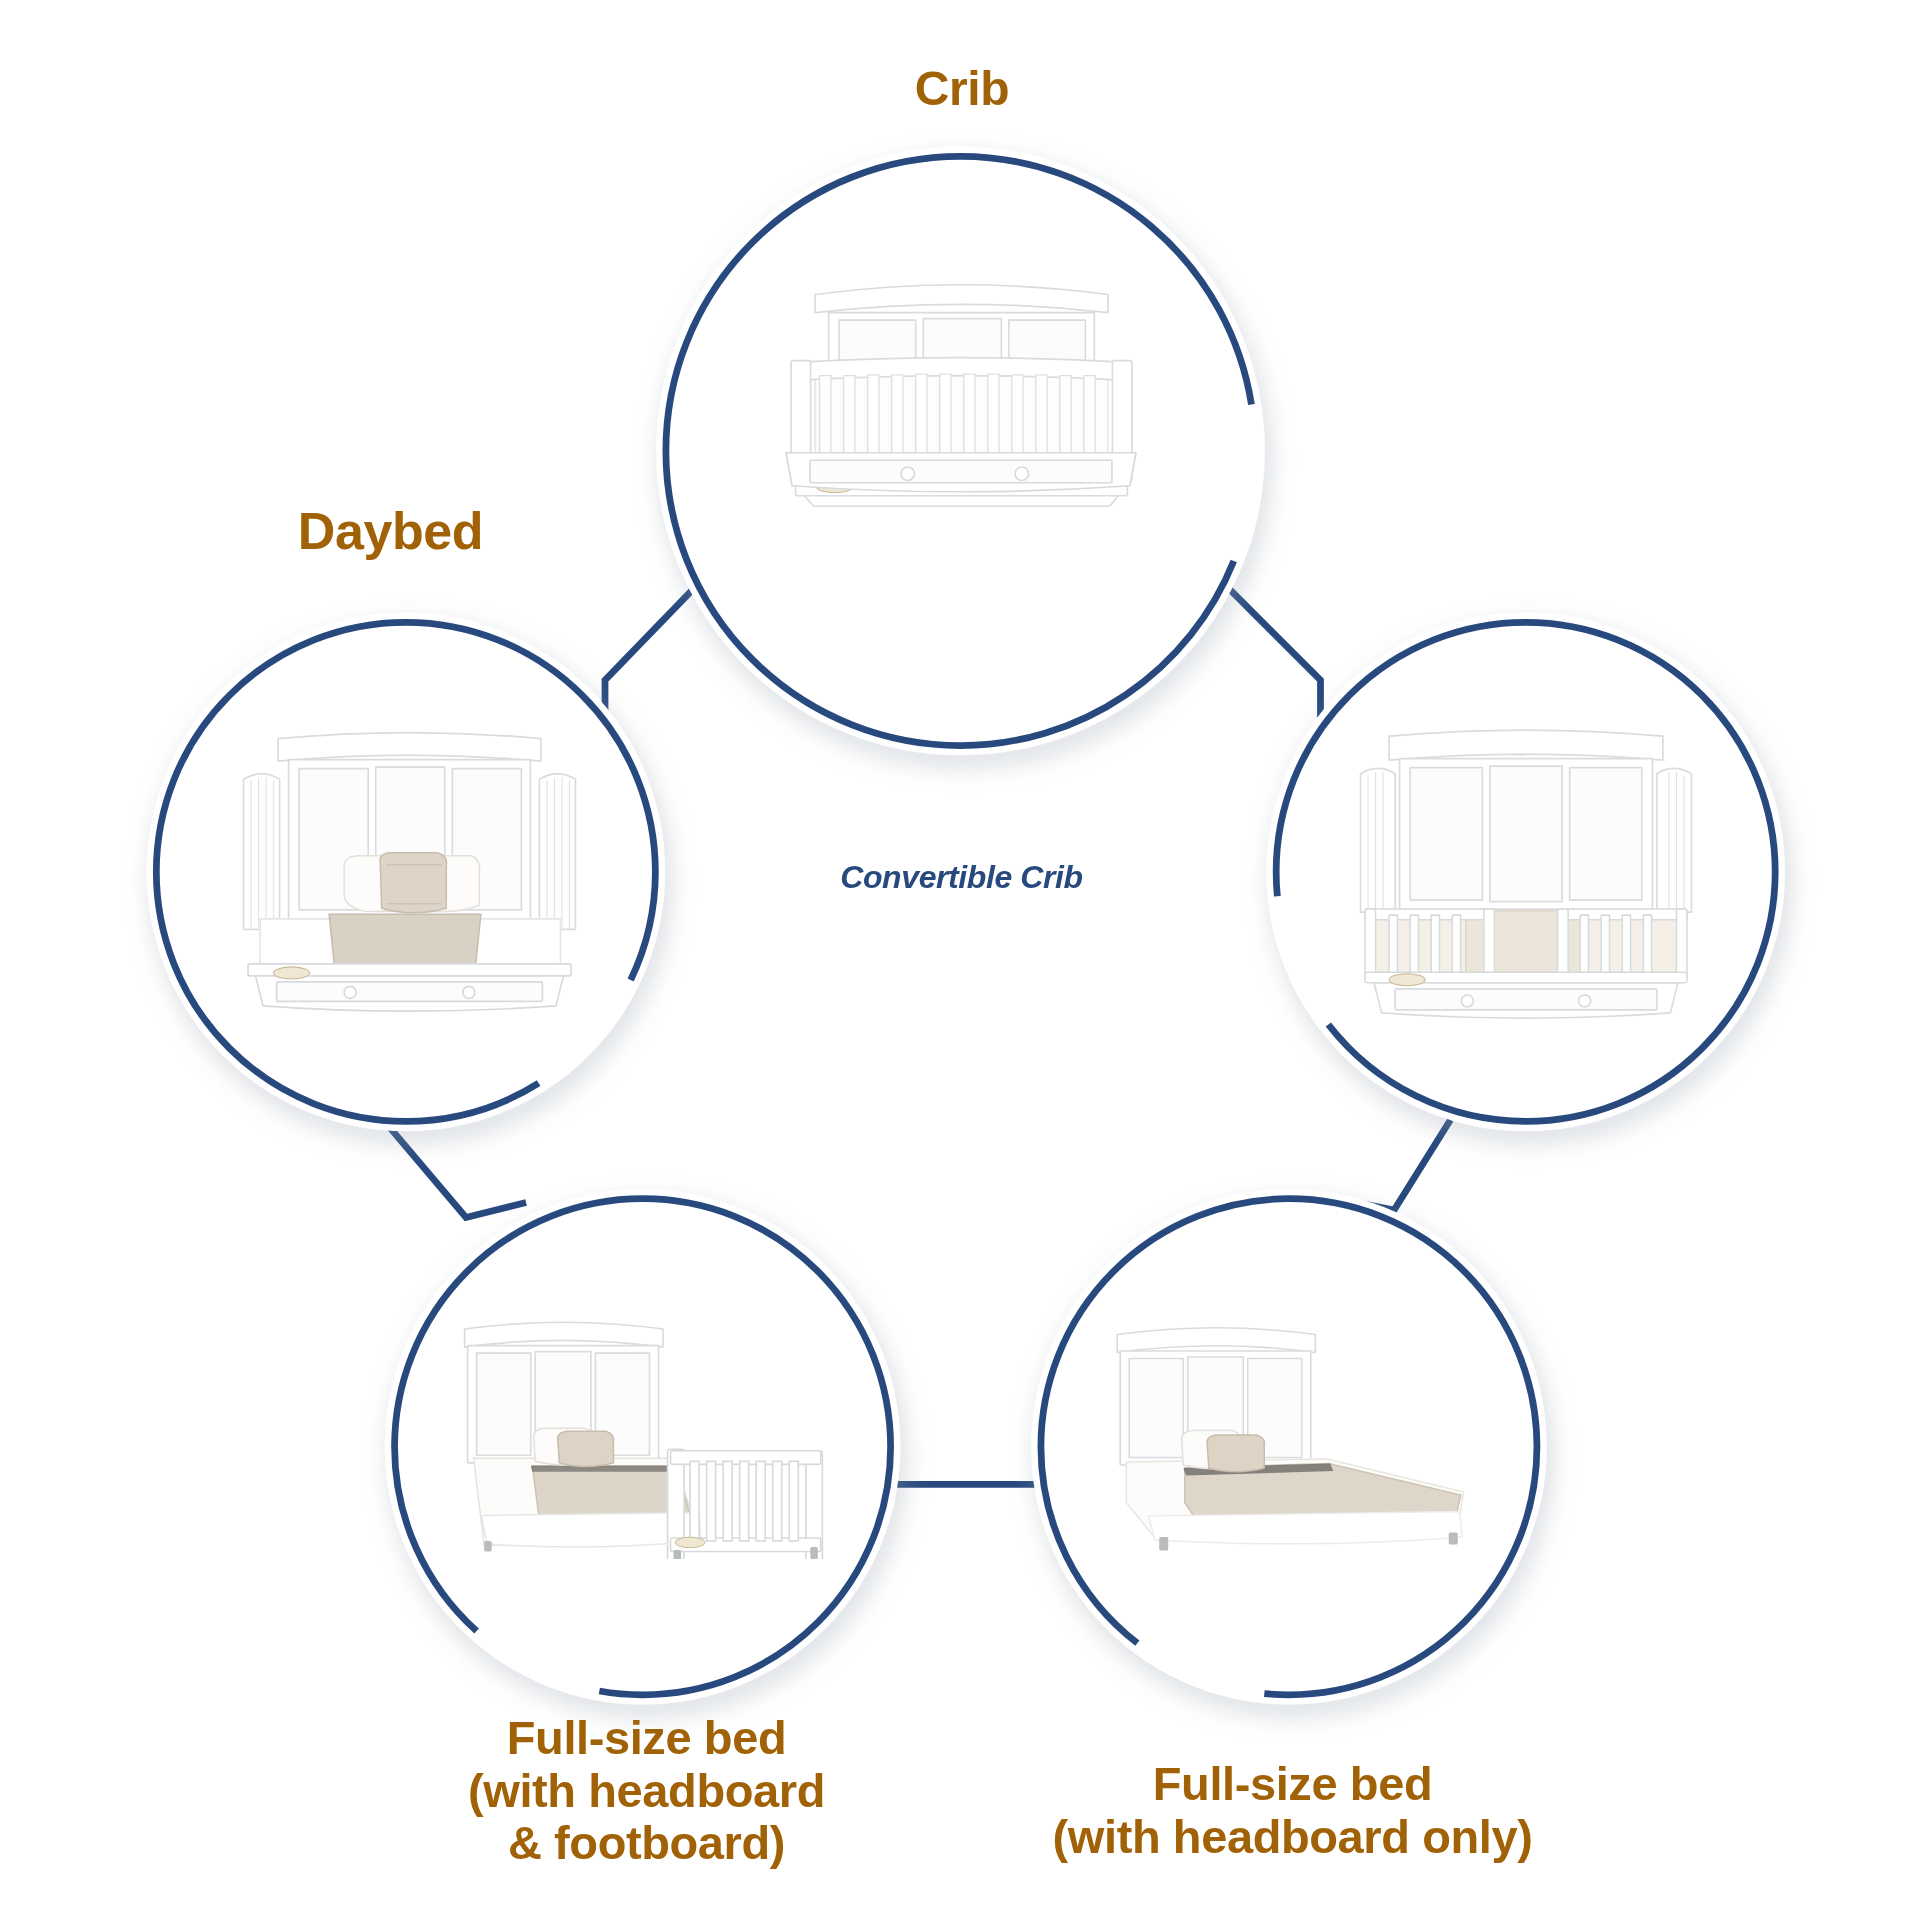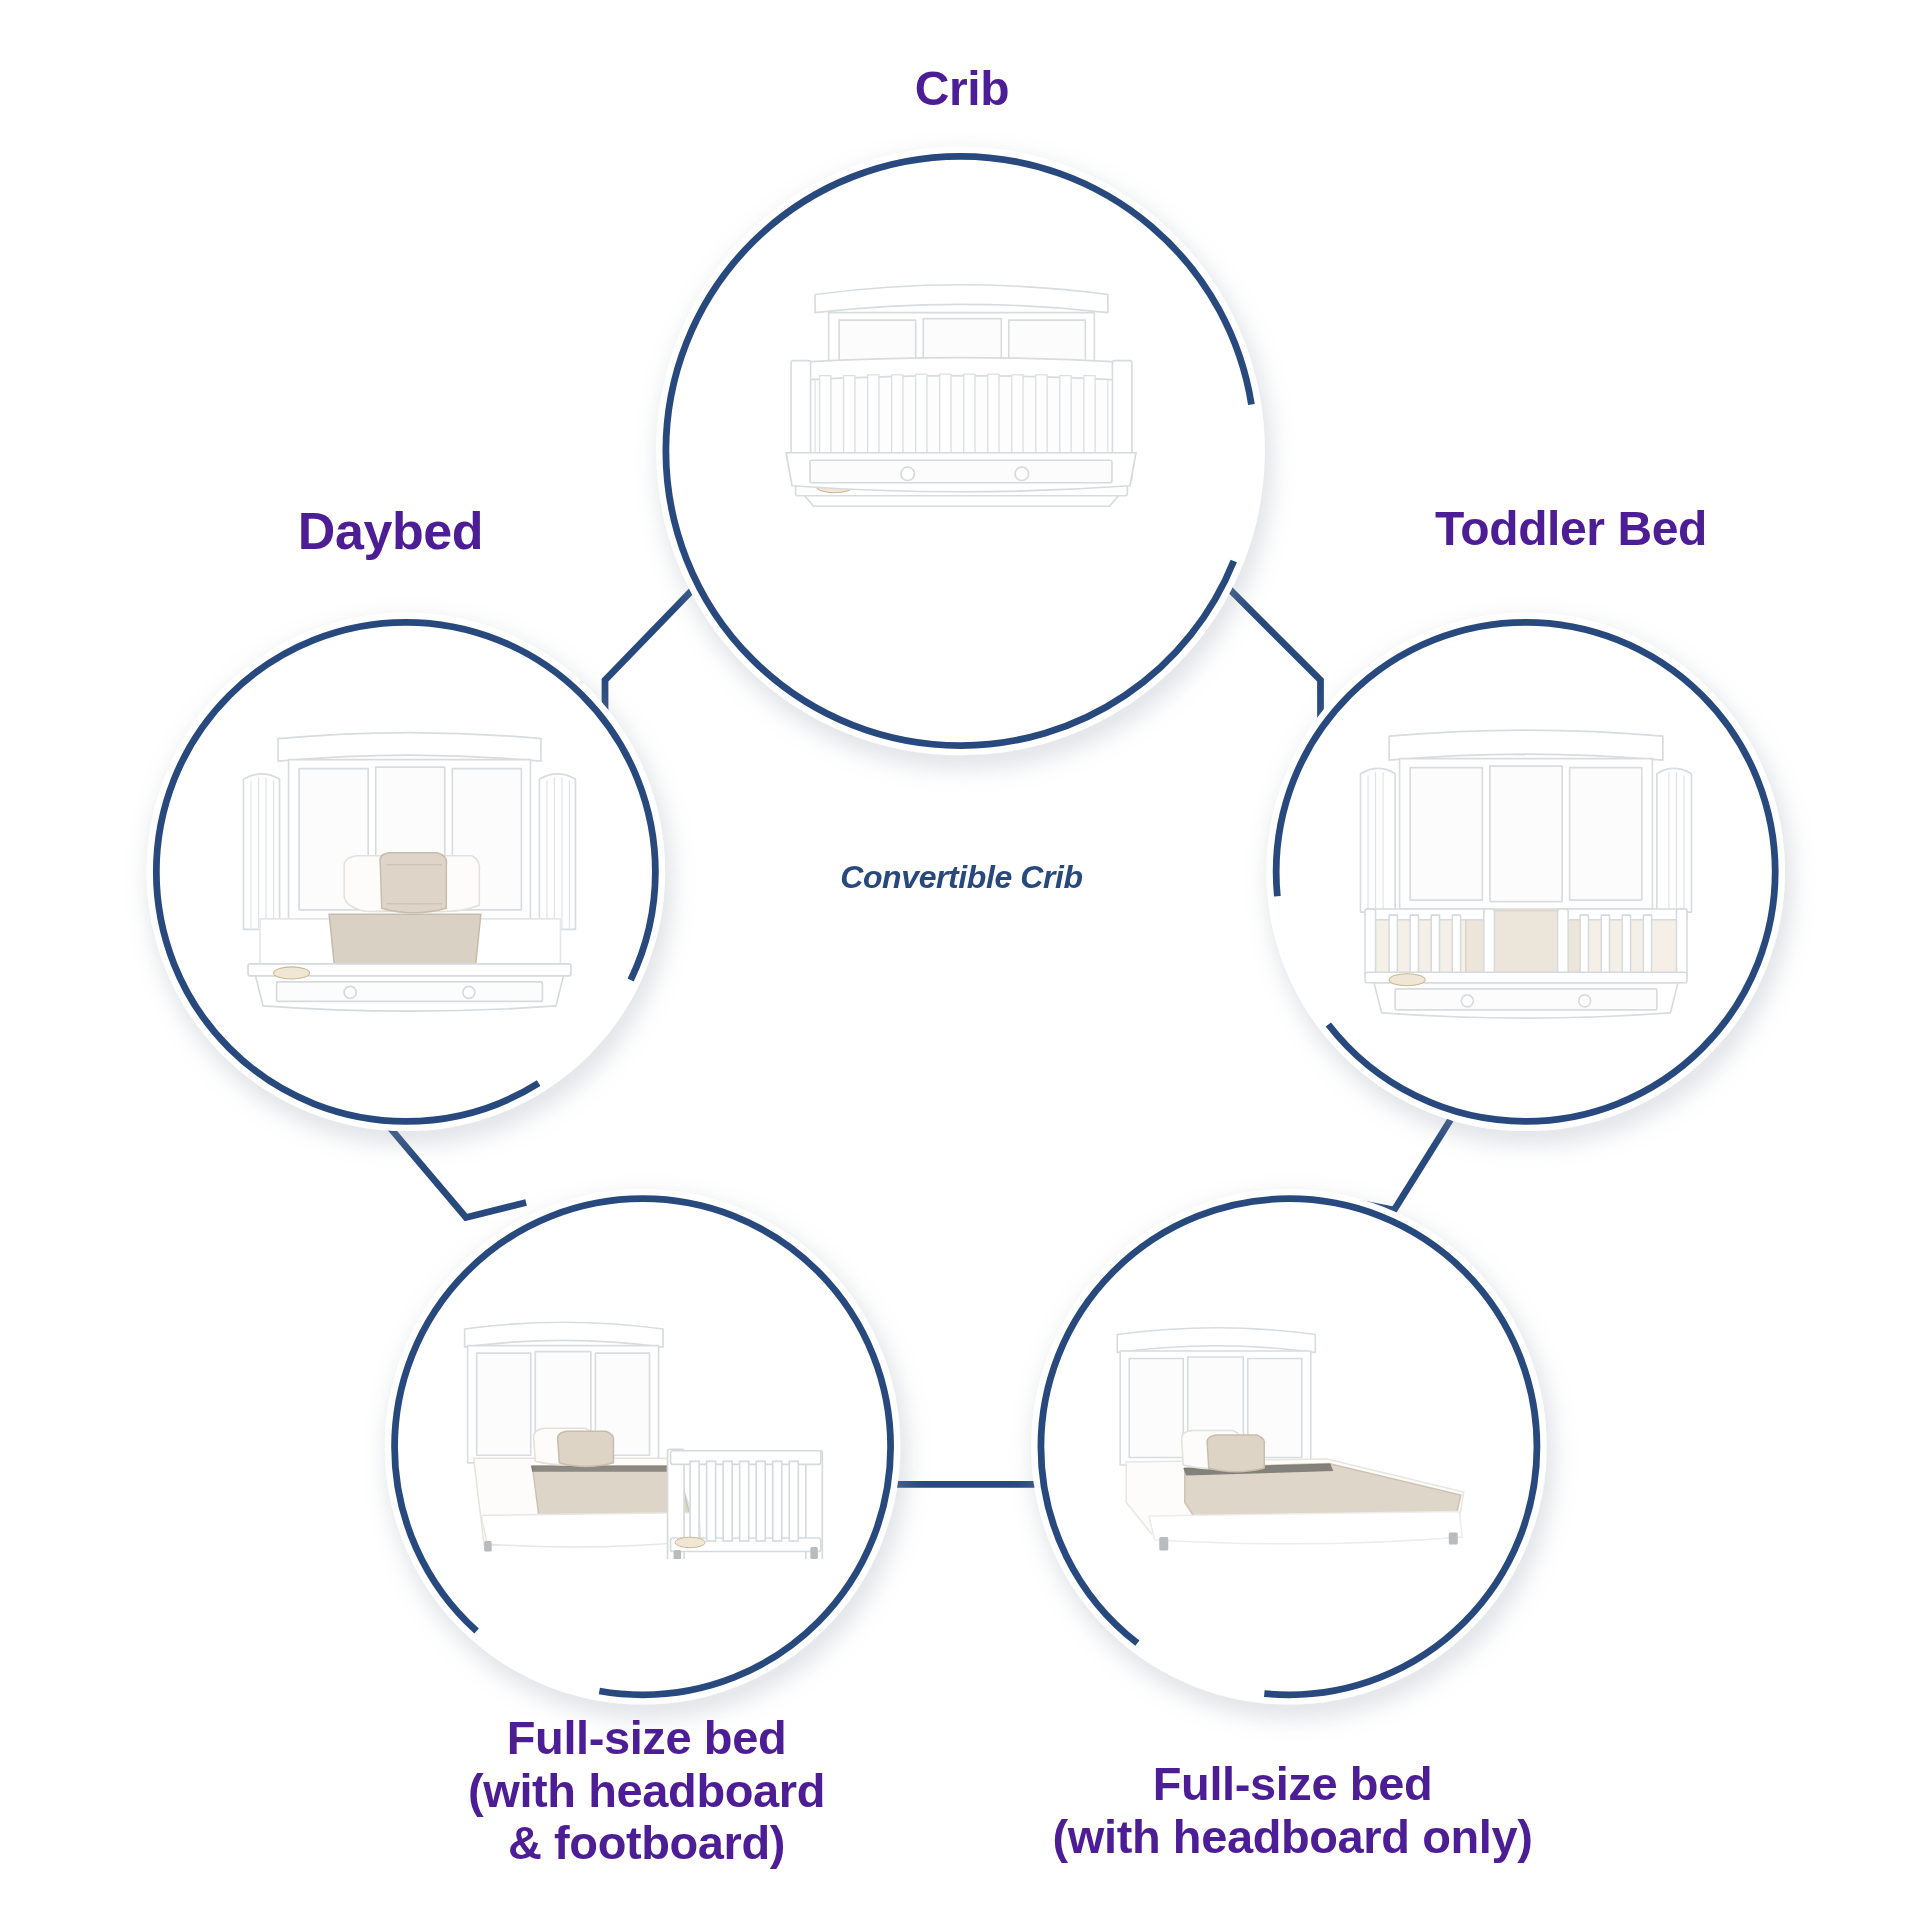--- a/index.html
+++ b/index.html
@@ -23,21 +23,21 @@
   svg.diagram {
     position: absolute;
     left: 0;
     top: 0;
     width: 1924px;
     height: 1924px;
   }
   
   .node-label {
     position: absolute;
-    color: #4c1d95;
+    color: #a16207;
     font-family: "Liberation Sans", sans-serif;
     font-weight: bold;
     text-align: center;
     line-height: 1.12;
     letter-spacing: -0.4px;
     white-space: pre;
   }
   .label-crib      { left: 699px;  top: 62px;   width: 526px; font-size: 48px; }
   .label-daybed    { left: 165px;  top: 502px;  width: 451px; font-size: 52px; }
   .label-toddler   { left: 1308px; top: 502px;  width: 526px; font-size: 48px; }
@@ -382,21 +382,20 @@
         <rect x="92" y="296" width="12" height="18" rx="2"></rect>
         <rect x="478" y="290" width="12" height="16" rx="2"></rect>
       </g>
     </svg>
   </div>
 
   <div class="node-label label-crib">Crib</div>
 
   <div class="node-label label-daybed">Daybed</div>
 
-  <div class="node-label label-toddler">Toddler Bed</div>
 
   <div class="node-label label-fullboth">Full-size bed
 (with headboard
 &amp; footboard)</div>
 
   <div class="node-label label-fullhead">Full-size bed
 (with headboard only)</div>
 
   <div class="center-title">
     <span class="line2">Convertible Crib</span>

